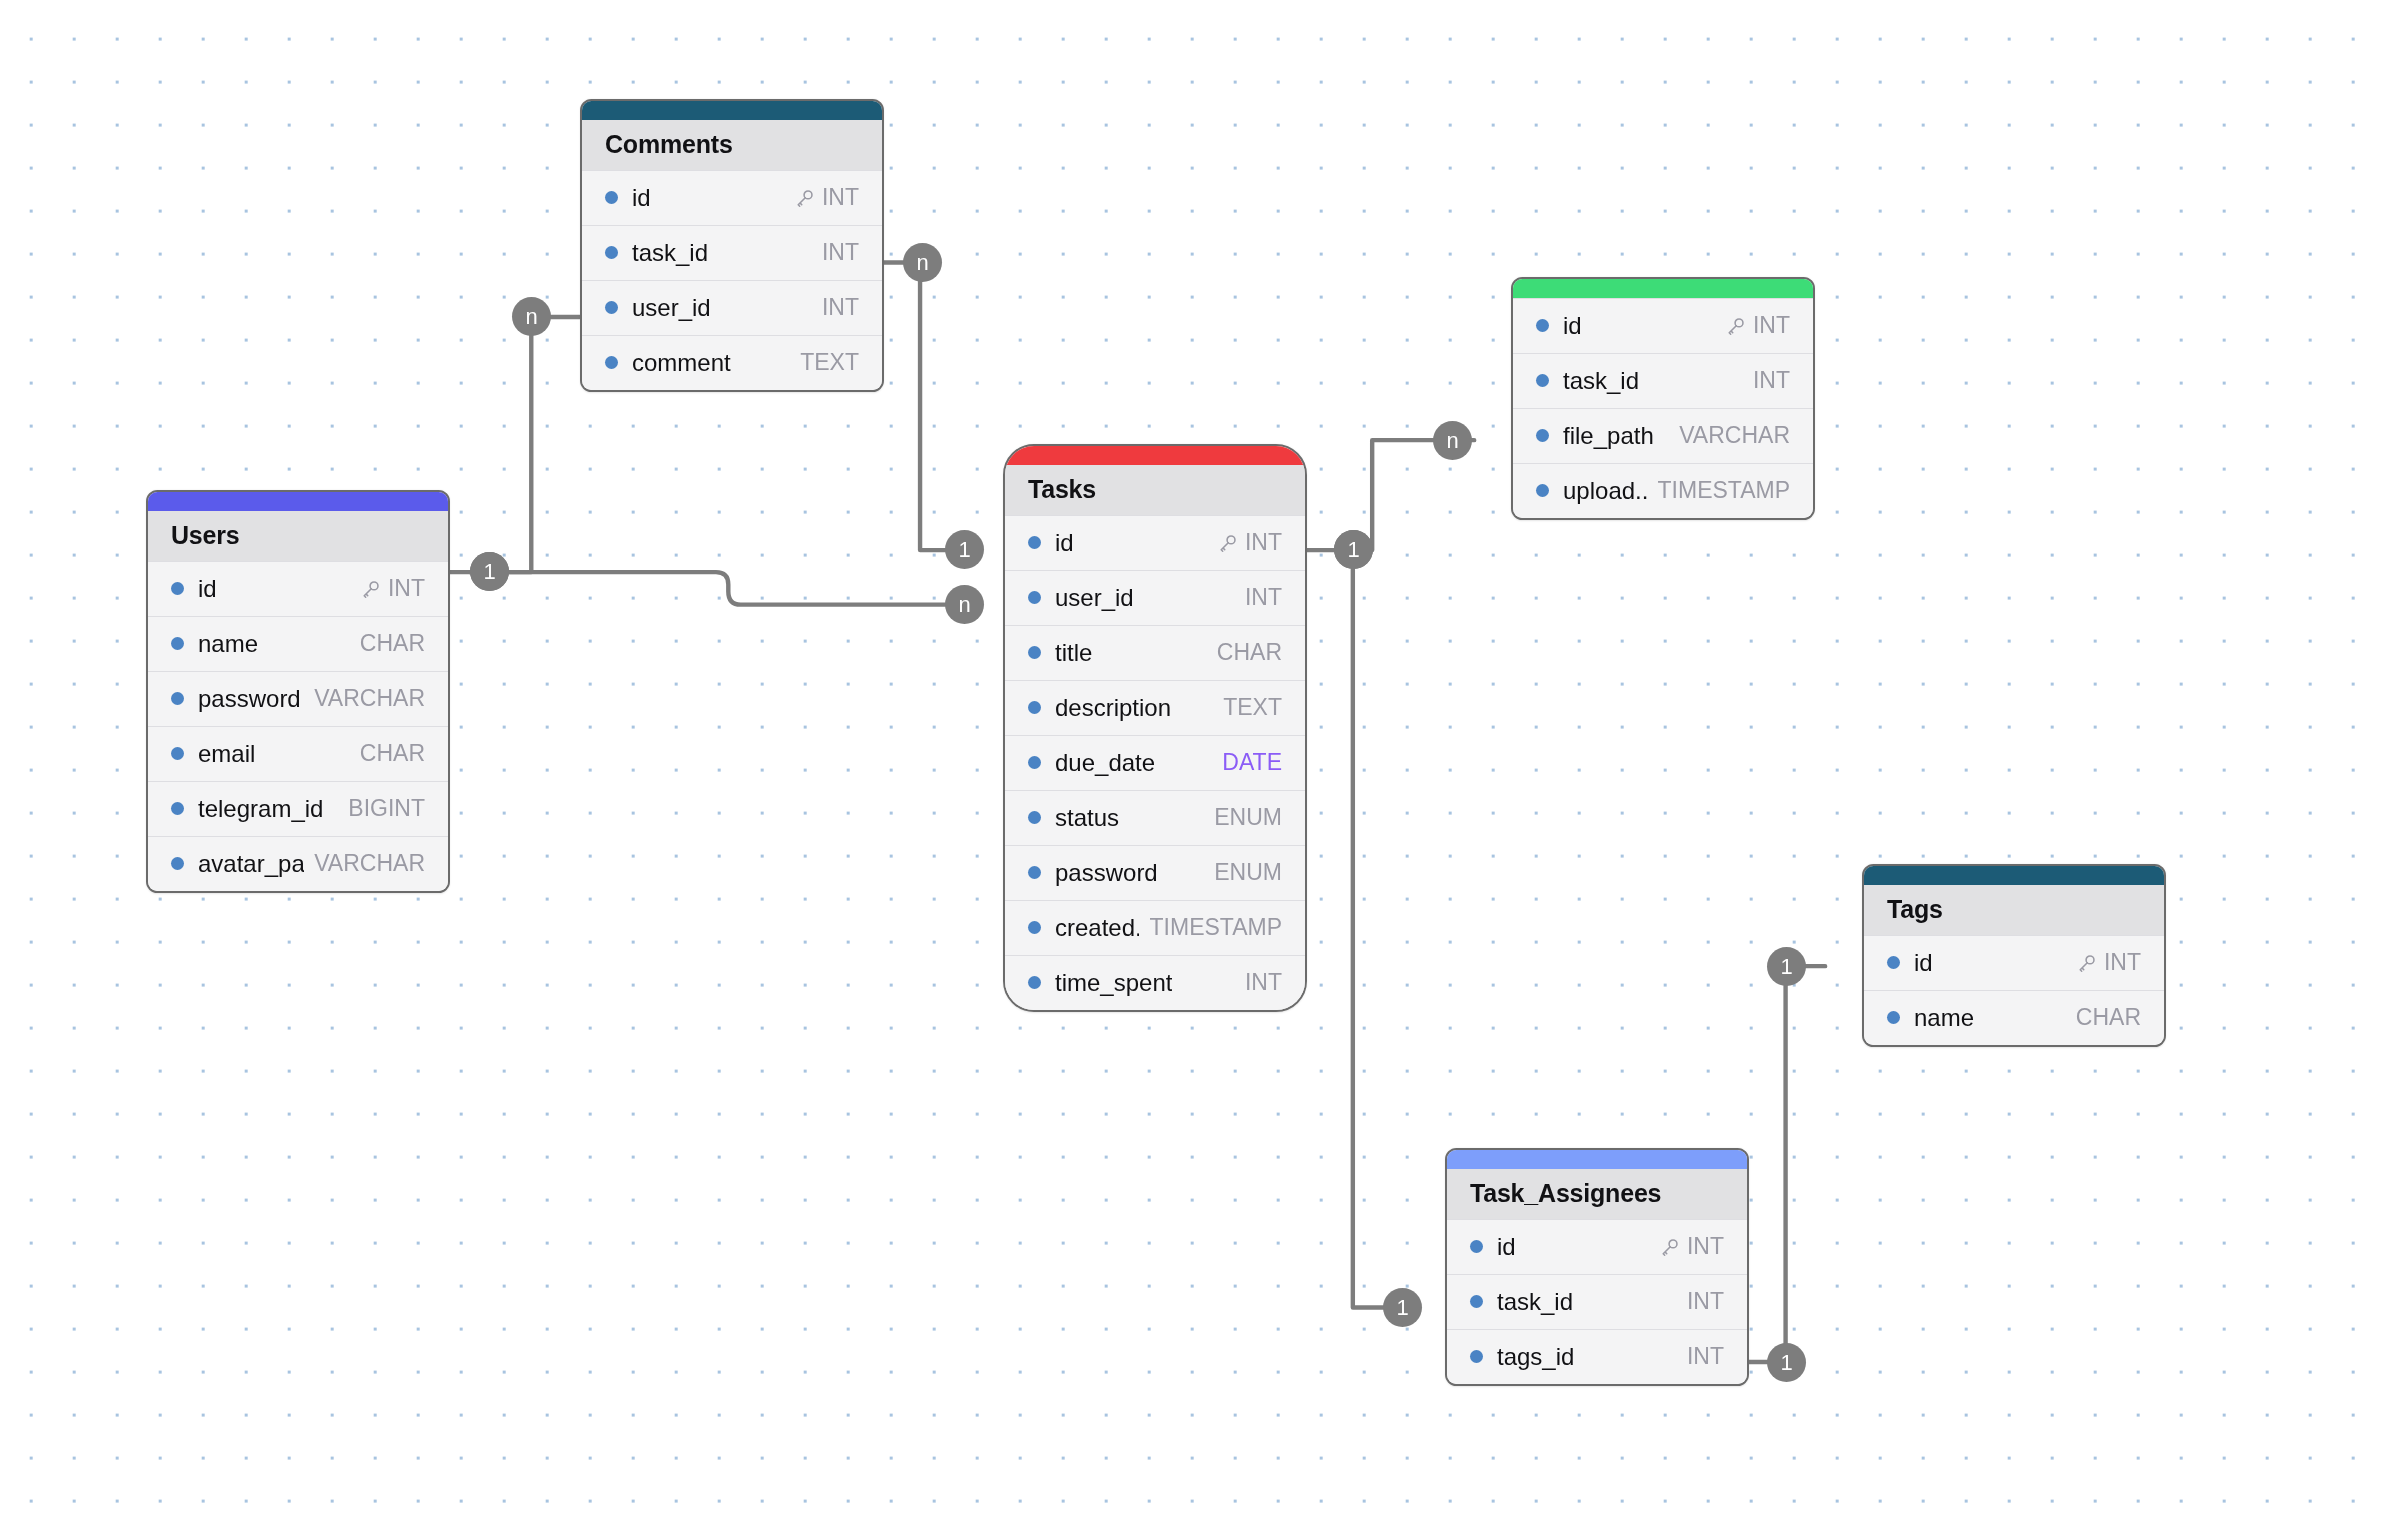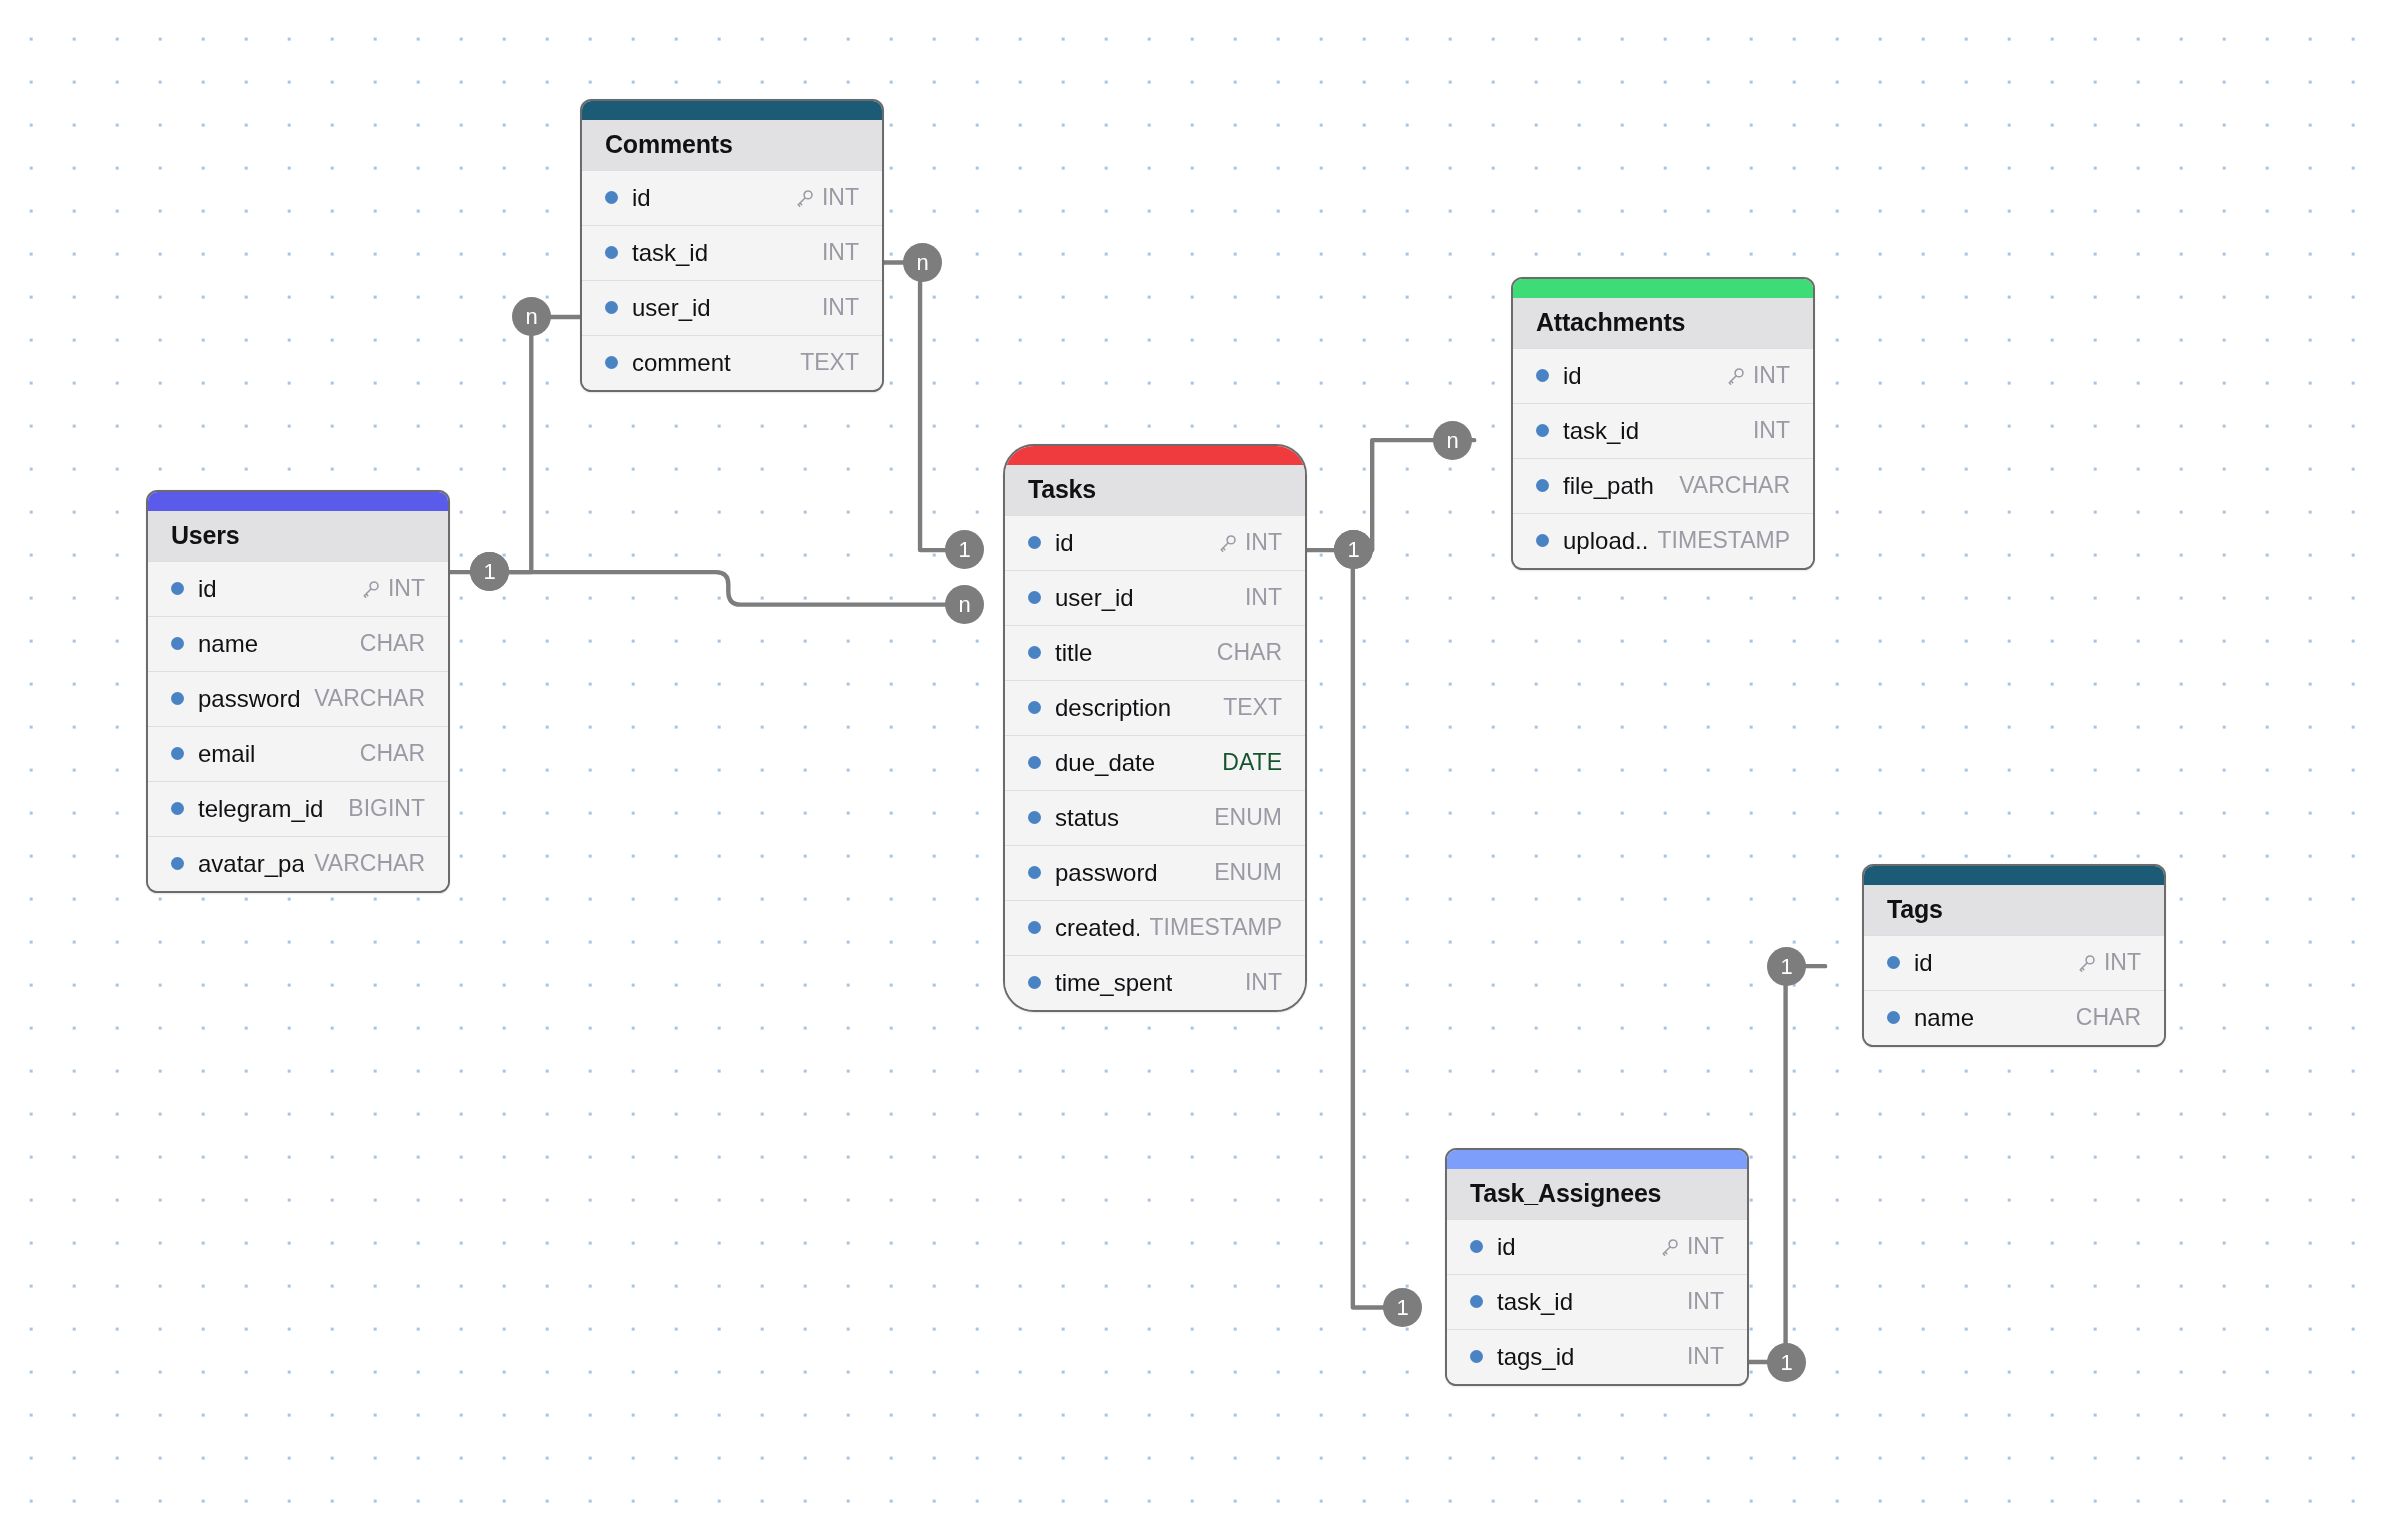--- a/index.html
+++ b/index.html
@@ -240,21 +240,21 @@
         <span class="field-dot" style="background: rgb(74, 131, 196);"></span>
         <span class="field-name">description</span>
         <span class="field-right">
           <span class="field-type" style="color: rgb(154, 154, 164);">TEXT</span>
         </span>
       </div>
       <div class="field-row">
         <span class="field-dot" style="background: rgb(74, 131, 196);"></span>
         <span class="field-name">due_date</span>
         <span class="field-right">
-          <span class="field-type" style="color: #14532d; margin-left: 40px;">DATE</span>
+          <span class="field-type" style="color: #8b5cf6; margin-left: 40px;">DATE</span>
         </span>
       </div>
       <div class="field-row">
         <span class="field-dot" style="background: rgb(74, 131, 196);"></span>
         <span class="field-name">status</span>
         <span class="field-right">
           <span class="field-type" style="color: rgb(154, 154, 164);">ENUM</span>
         </span>
       </div>
       <div class="field-row">
@@ -274,21 +274,20 @@
       <div class="field-row">
         <span class="field-dot" style="background: rgb(74, 131, 196);"></span>
         <span class="field-name">time_spent</span>
         <span class="field-right">
           <span class="field-type" style="color: rgb(154, 154, 164);">INT</span>
         </span>
       </div>
     </div>
     <div class="table-node" style="left: 1511px; top: 277px; width: 304px;">
       <div class="accent-bar" style="background: rgb(61, 220, 119);"></div>
-      <div class="node-title">Attachments</div>
       <div class="field-row">
         <span class="field-dot" style="background: rgb(74, 131, 196);"></span>
         <span class="field-name">id</span>
         <span class="field-right">
           <svg viewBox="0 0 24 24" width="22" height="22" class="key-icon">
             <g fill="none" stroke="#9a9aa4" stroke-width="1.7" stroke-linecap="round" stroke-linejoin="round">
               <circle cx="15.3" cy="8.6" r="4.3"></circle>
               <path d="M12.3 11.7 L4.6 19.4 M6.6 17.4 L8.4 19.2 M4.6 19.4 L6.2 21.0"></path>
             </g>
           </svg>

